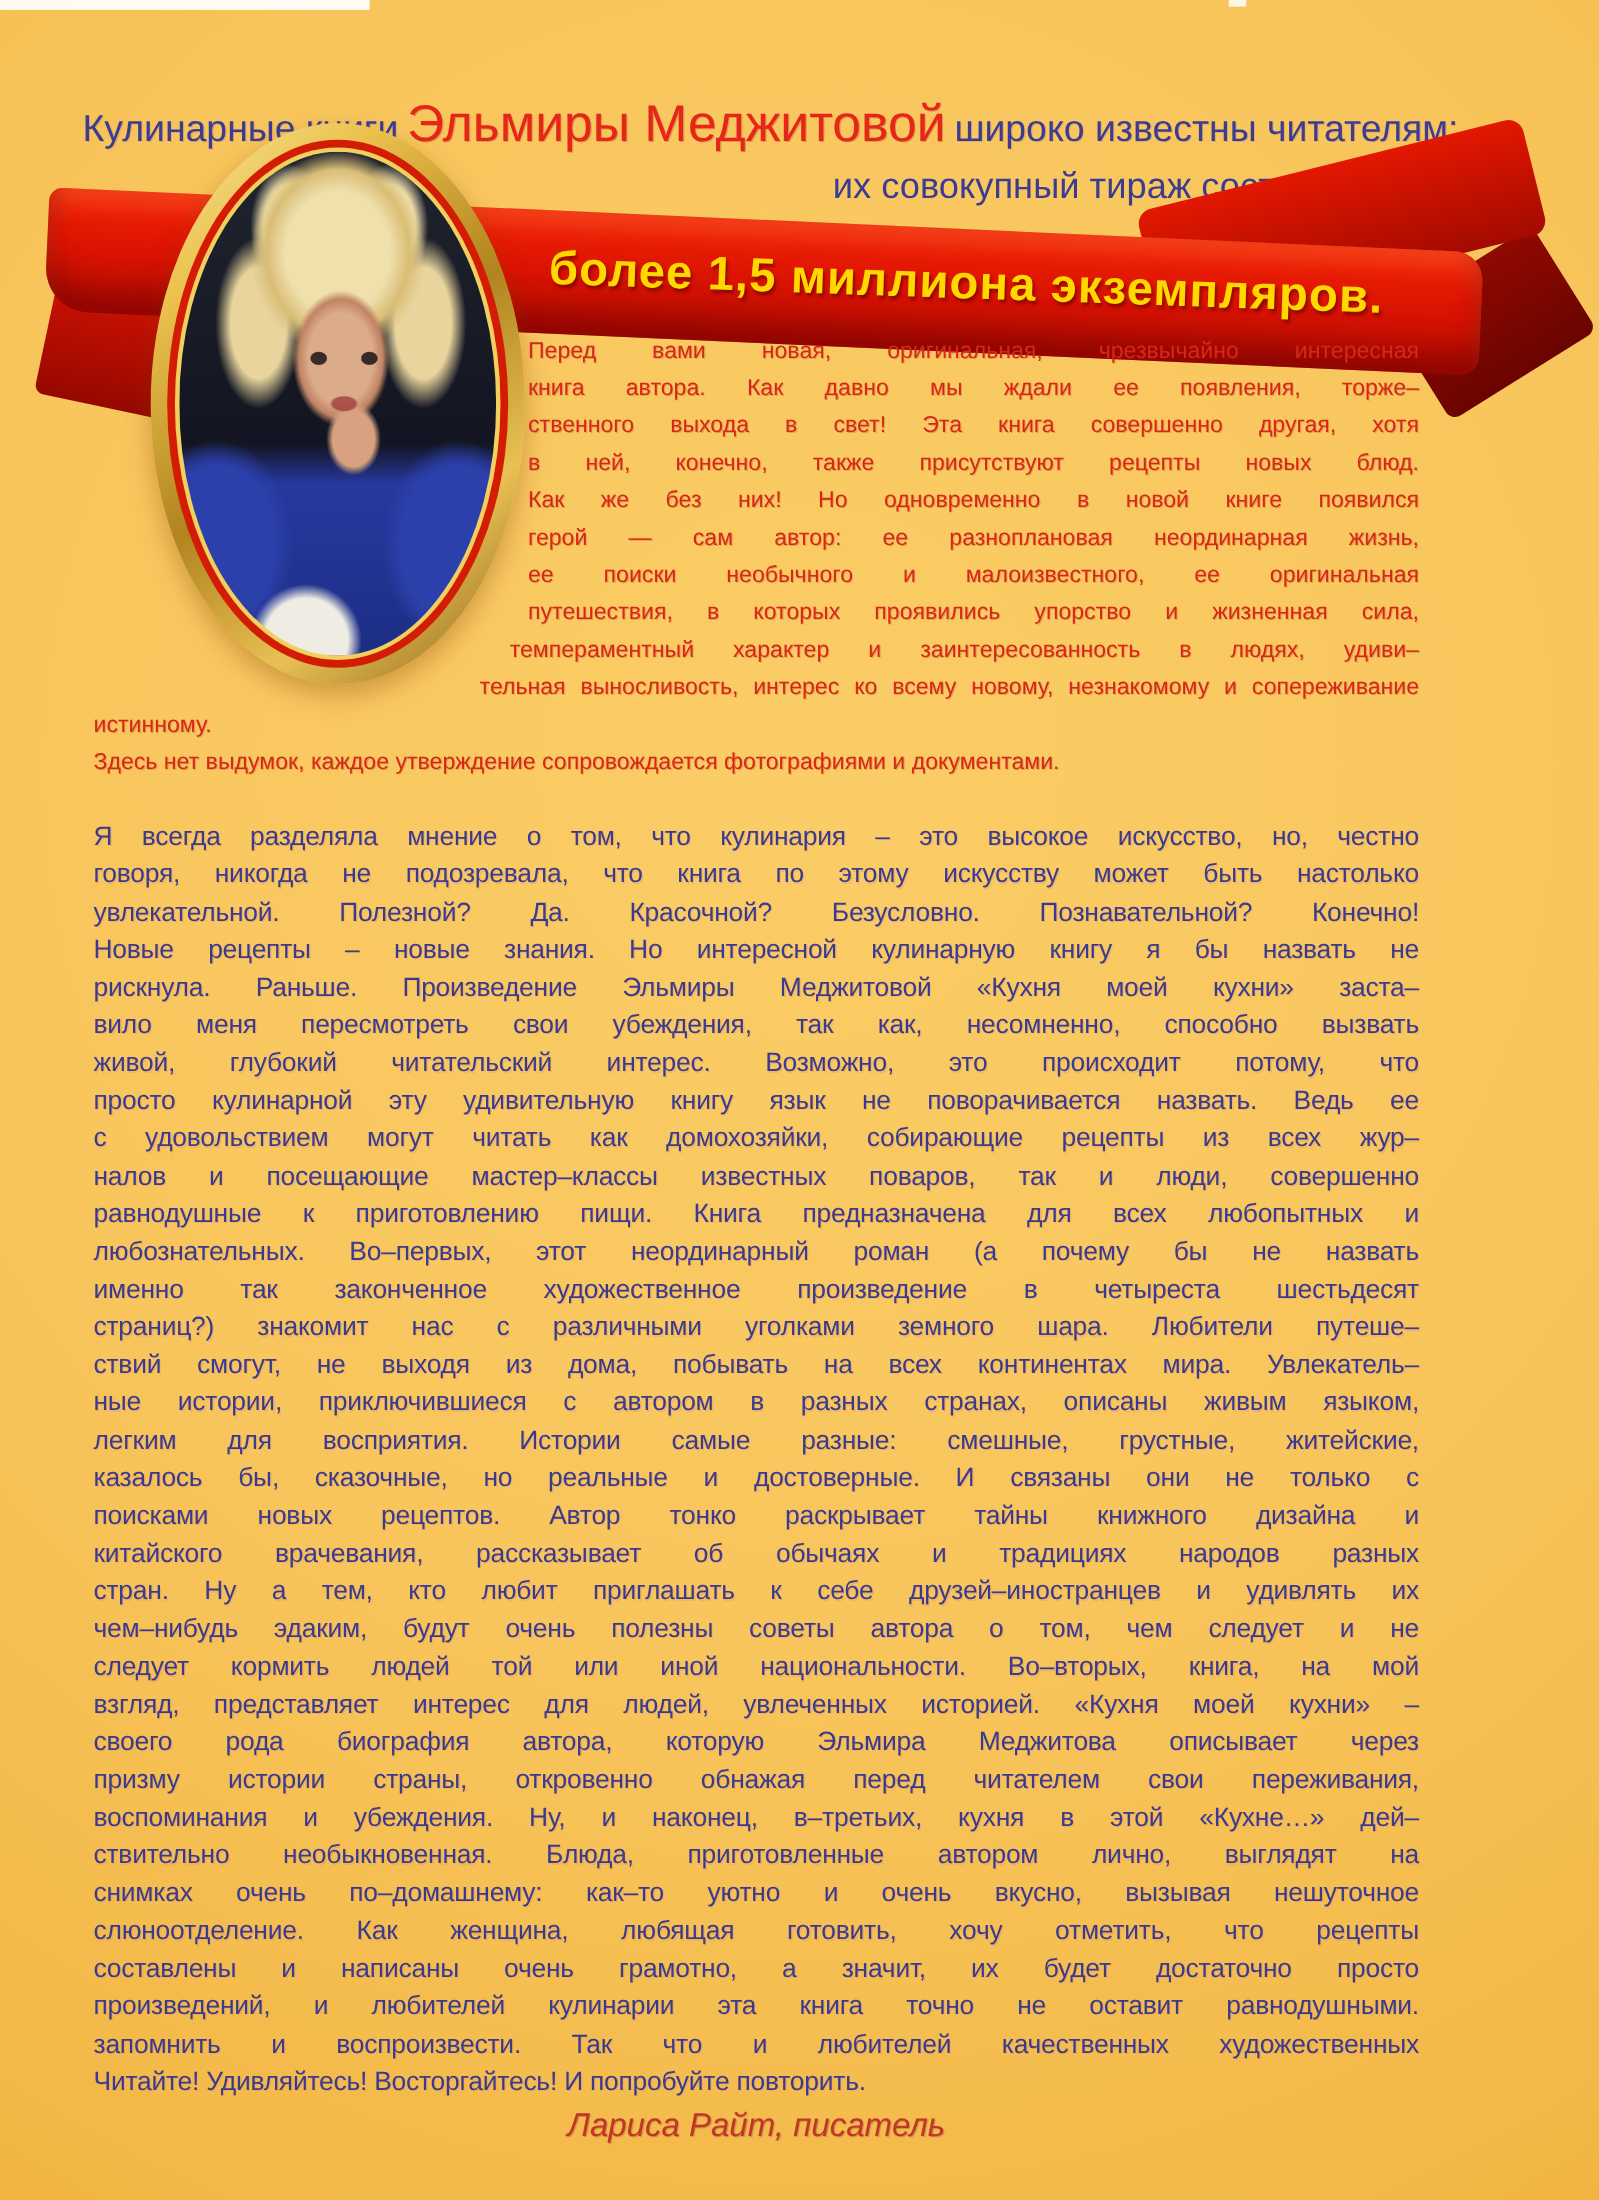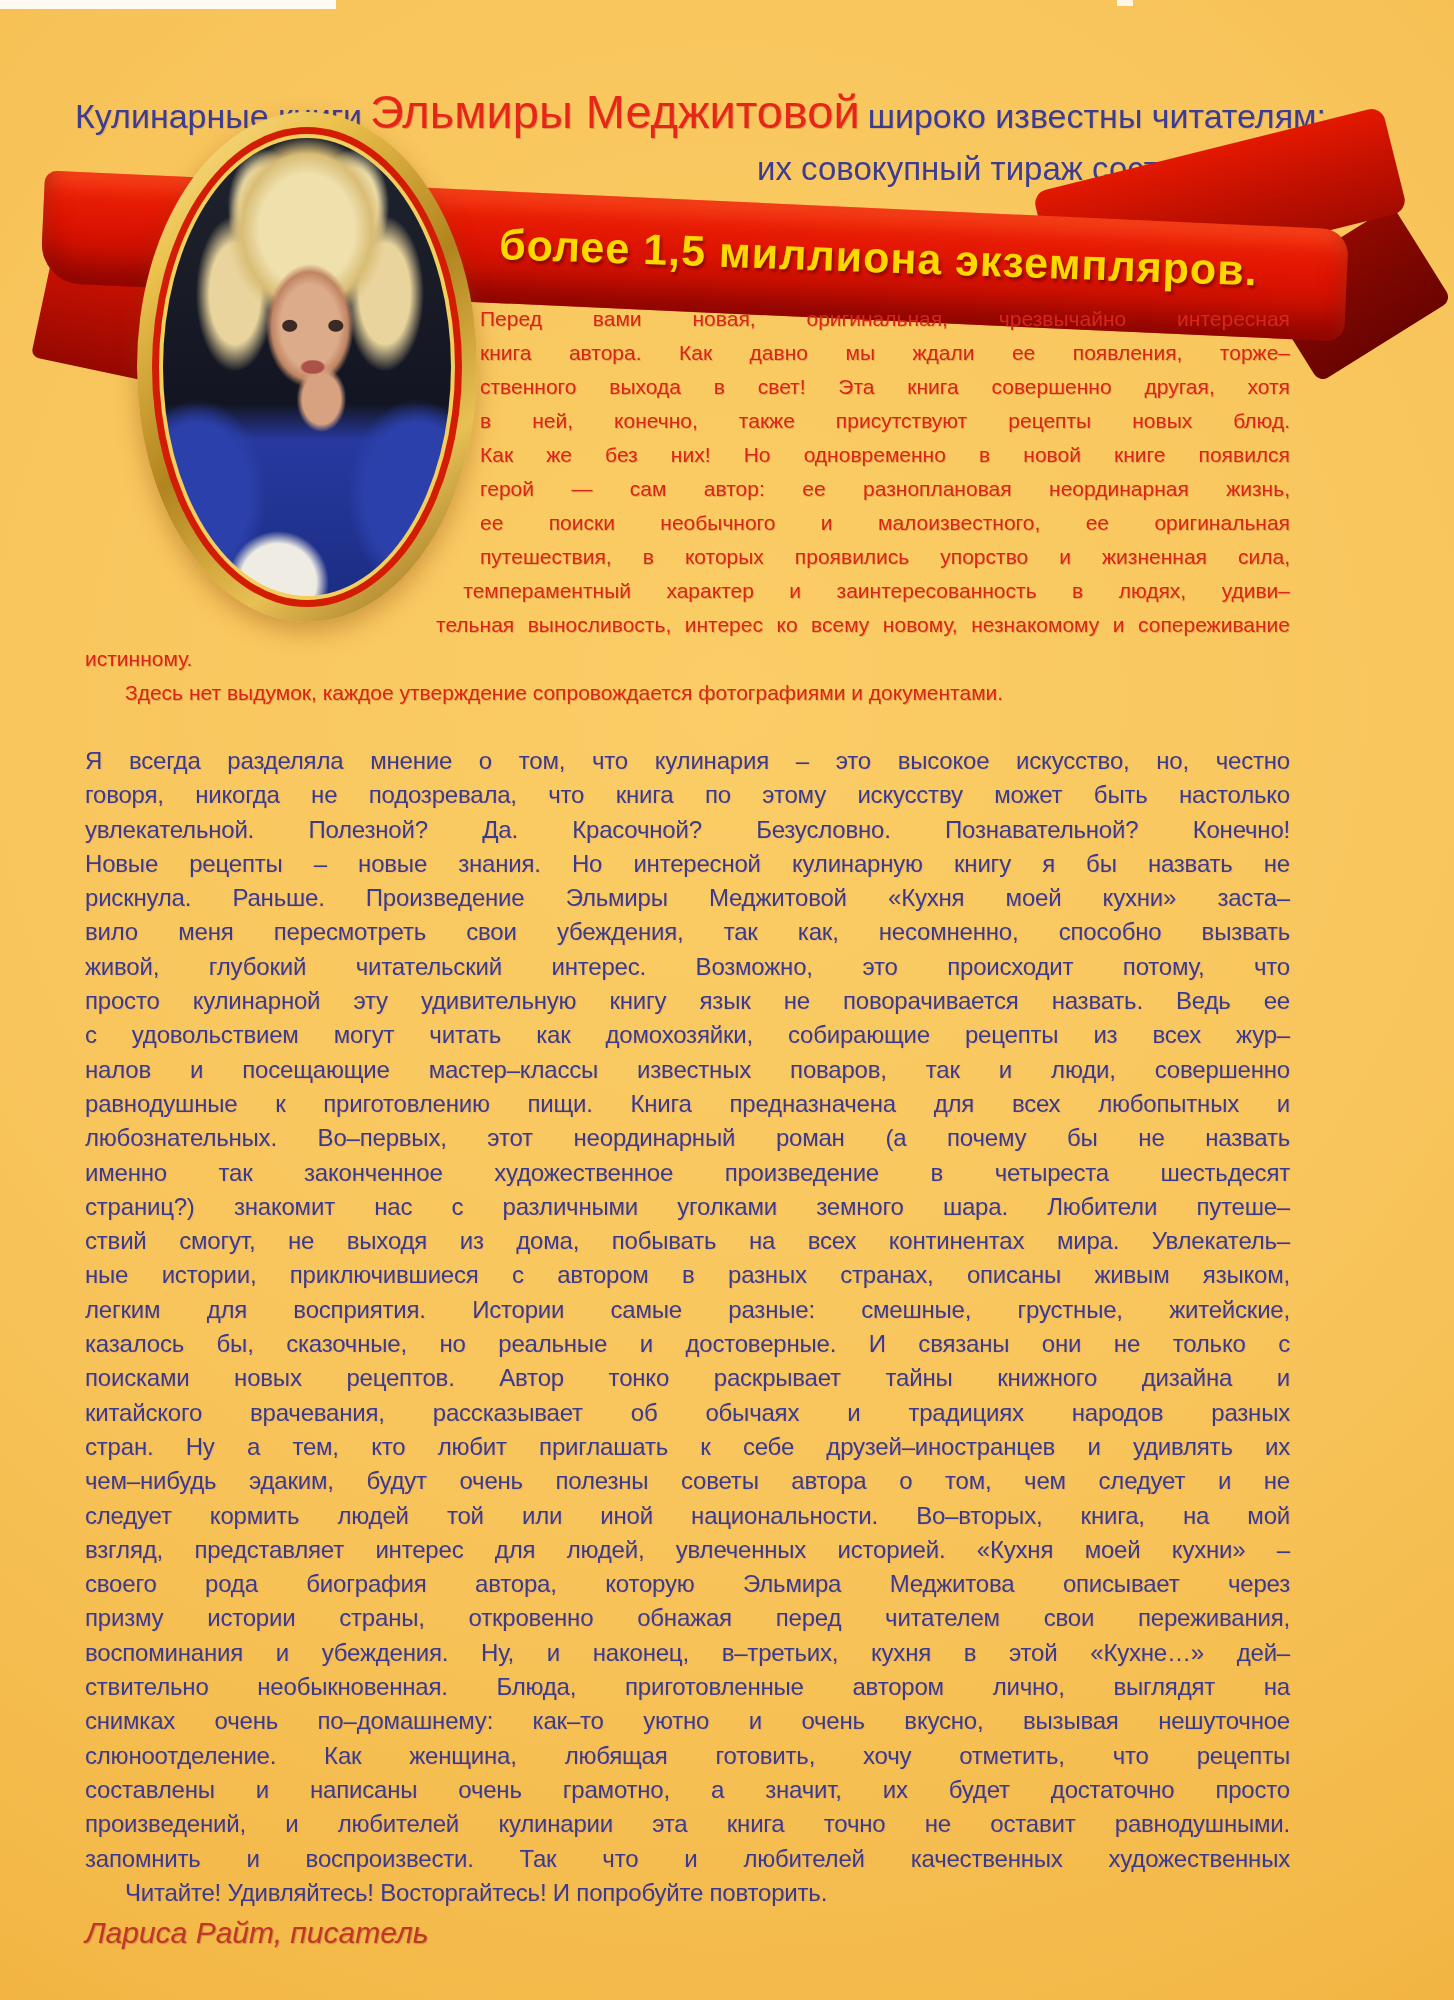--- a/index.html
+++ b/index.html
@@ -91,41 +91,41 @@
       
       radial-gradient(ellipse 30% 26% at 12% 78%, #2c40ab 0 60%, transparent 80%),
       radial-gradient(ellipse 30% 26% at 88% 78%, #2c40ab 0 60%, transparent 80%),
       linear-gradient(180deg, transparent 58%, #27399f 66%, #1c2d84 100%),
       
       linear-gradient(180deg,#20242e 0%, #121521 60%, #0d1018 100%);
   }
 
   
   .line { text-align:justify; text-align-last:justify; }
-  .para-last-line { text-align-last:left;margin-left:40px; }
+  .para-last-line { text-align-last:left; }
 
   .intro { position:absolute; left:85px; top:302px; width:1205px; z-index:8; }
   .photo-spacer {
     float:left; width:395px; height:322px;
     shape-outside:ellipse(215px 300px at 222px 66px);
   }
   .red-line {
     font-size:21px; line-height:34px; color:#d8271a;
     text-shadow:1px 1px 0 rgba(150,30,10,.22);
   }
 
   .review { position:absolute; left:85px; top:744px; width:1205px; z-index:8; }
   .blue-line {
     font-size:24px; line-height:34.3px; color:#3b3b8e; letter-spacing:-0.2px;
     text-shadow:1.2px 1.2px 0 rgba(225,140,110,.30);
   }
 
   .signature {
     position:absolute; left:85px; top:1916px; width:1205px; z-index:8;
-    text-align:left; font-style:italic; font-size:30px; color:#c13727;
+    text-align:center; font-style:italic; font-size:30px; color:#c13727;
     text-shadow:1px 1px 1px rgba(120,30,60,.3);
   }
 </style>
 </head>
 <body>
 
 <div class="page">
 
   <div class="top-sliver"></div>
   <div class="top-dot"></div>

